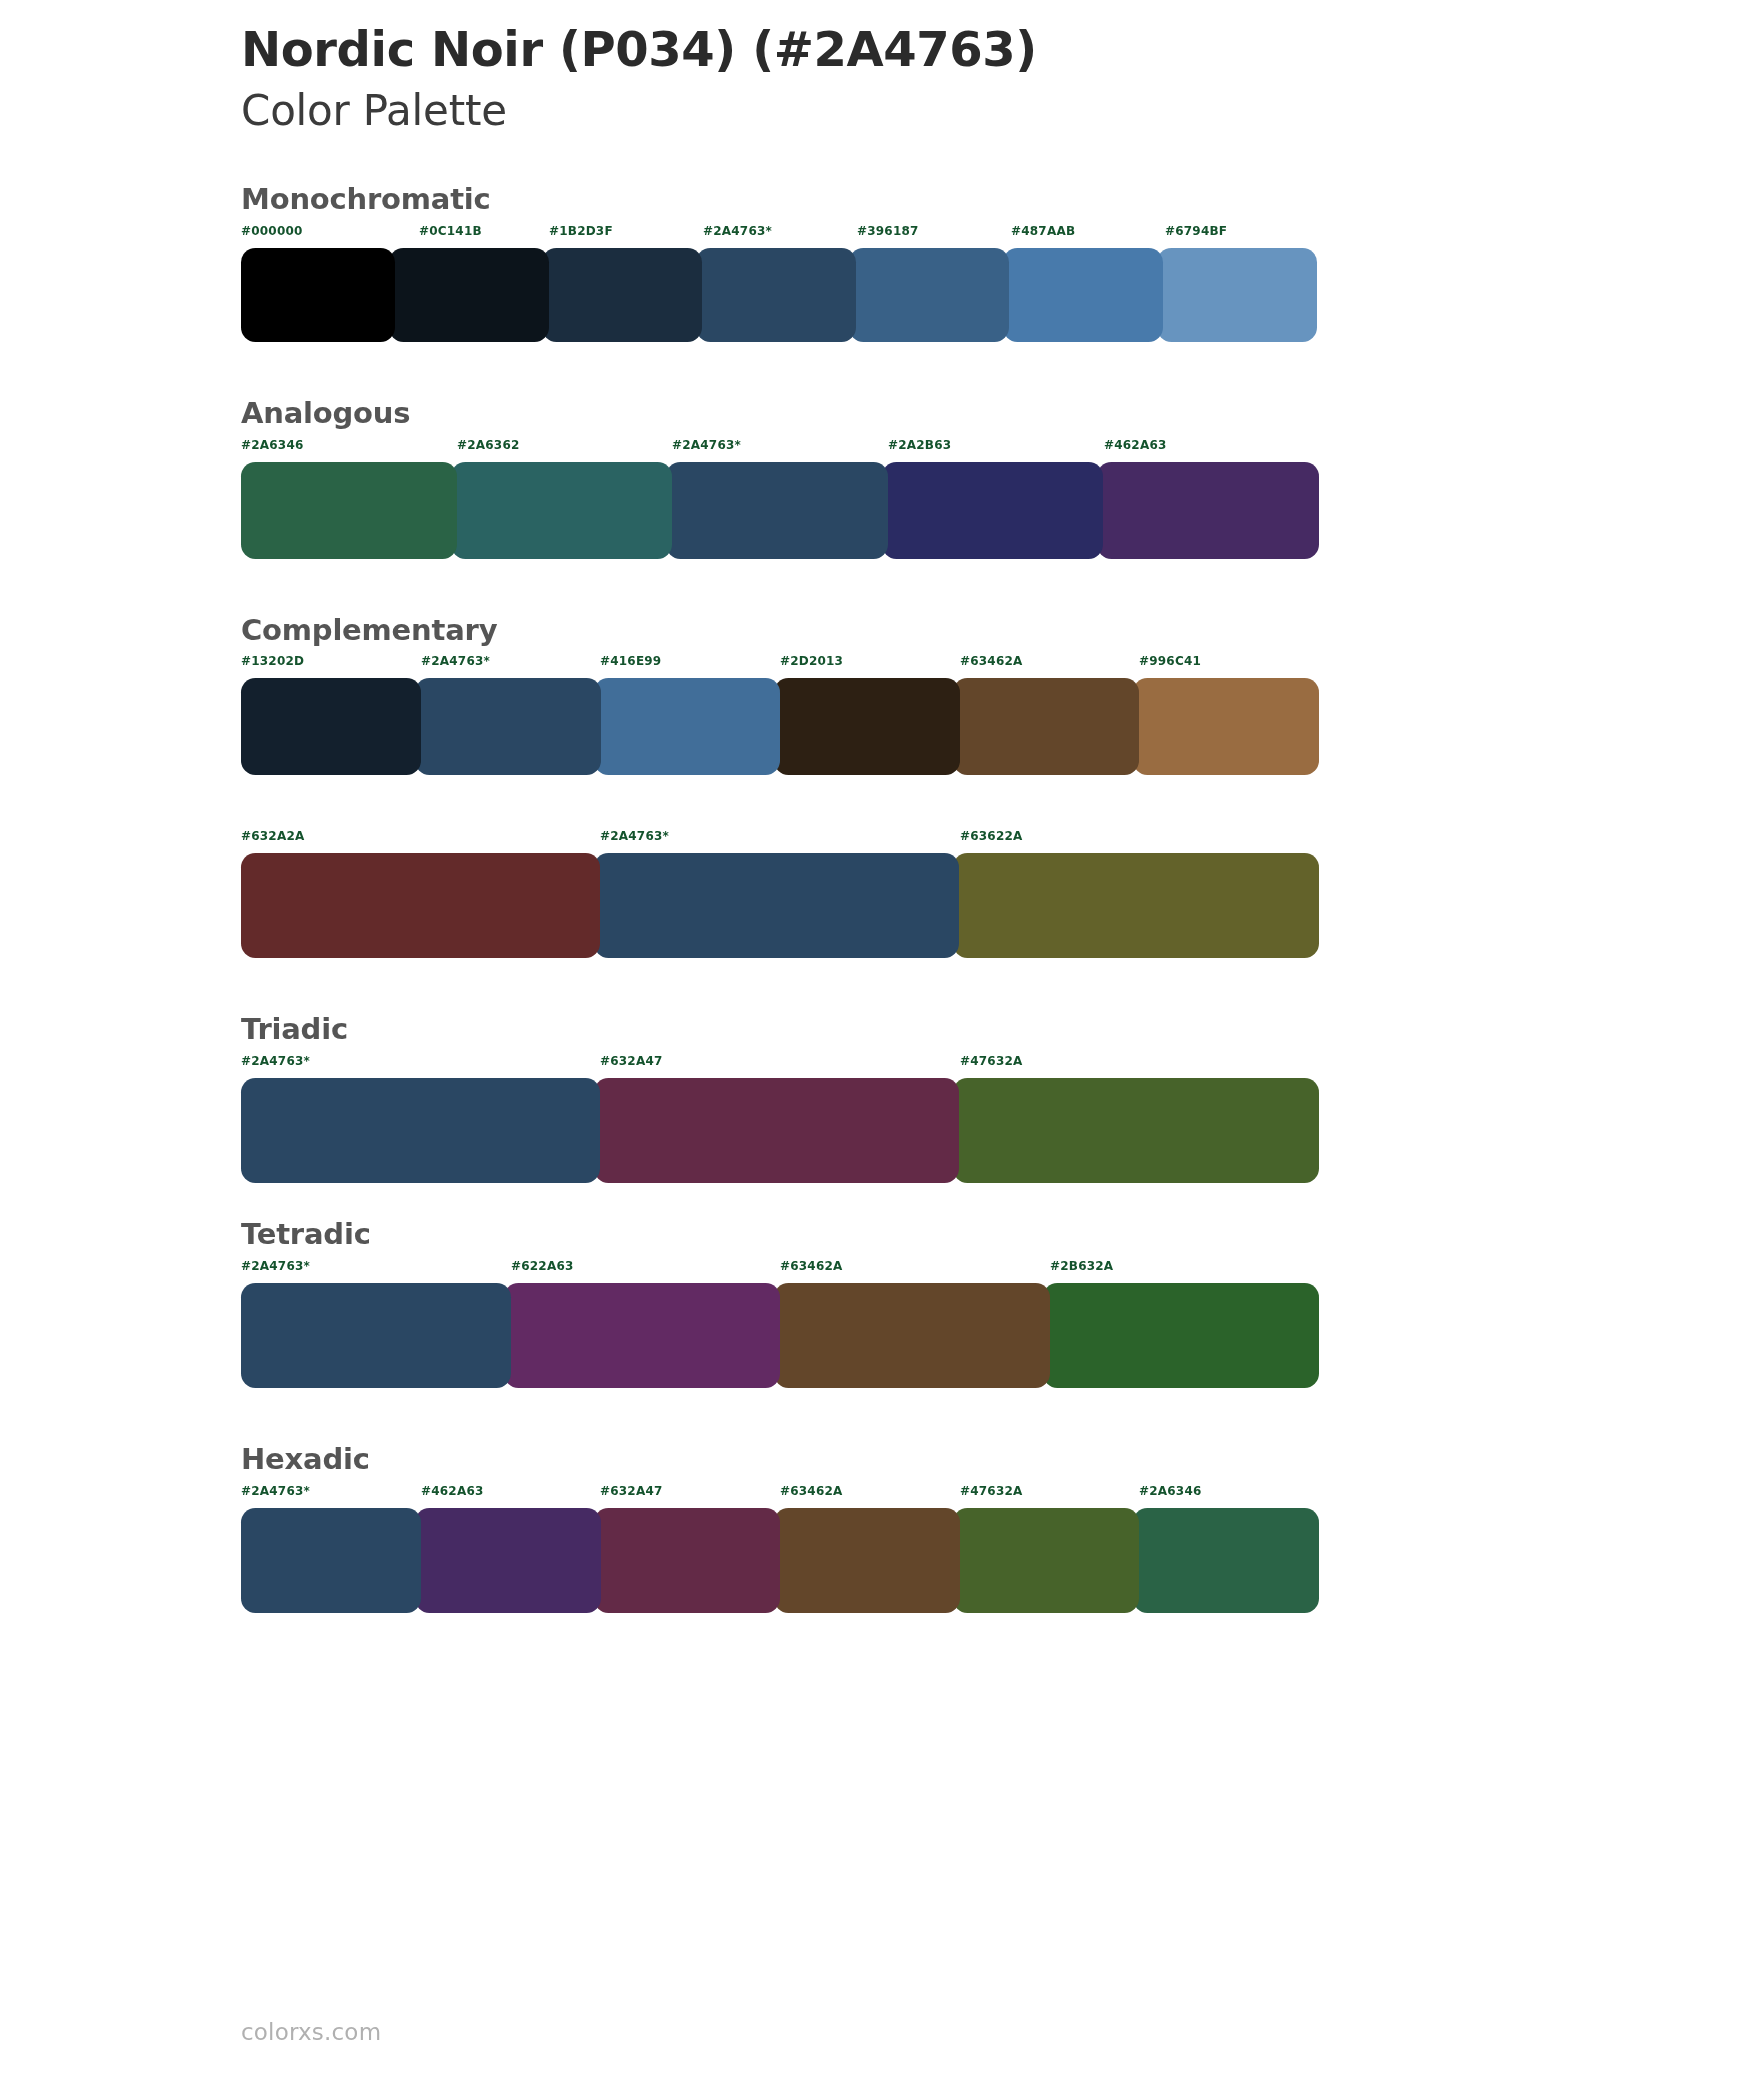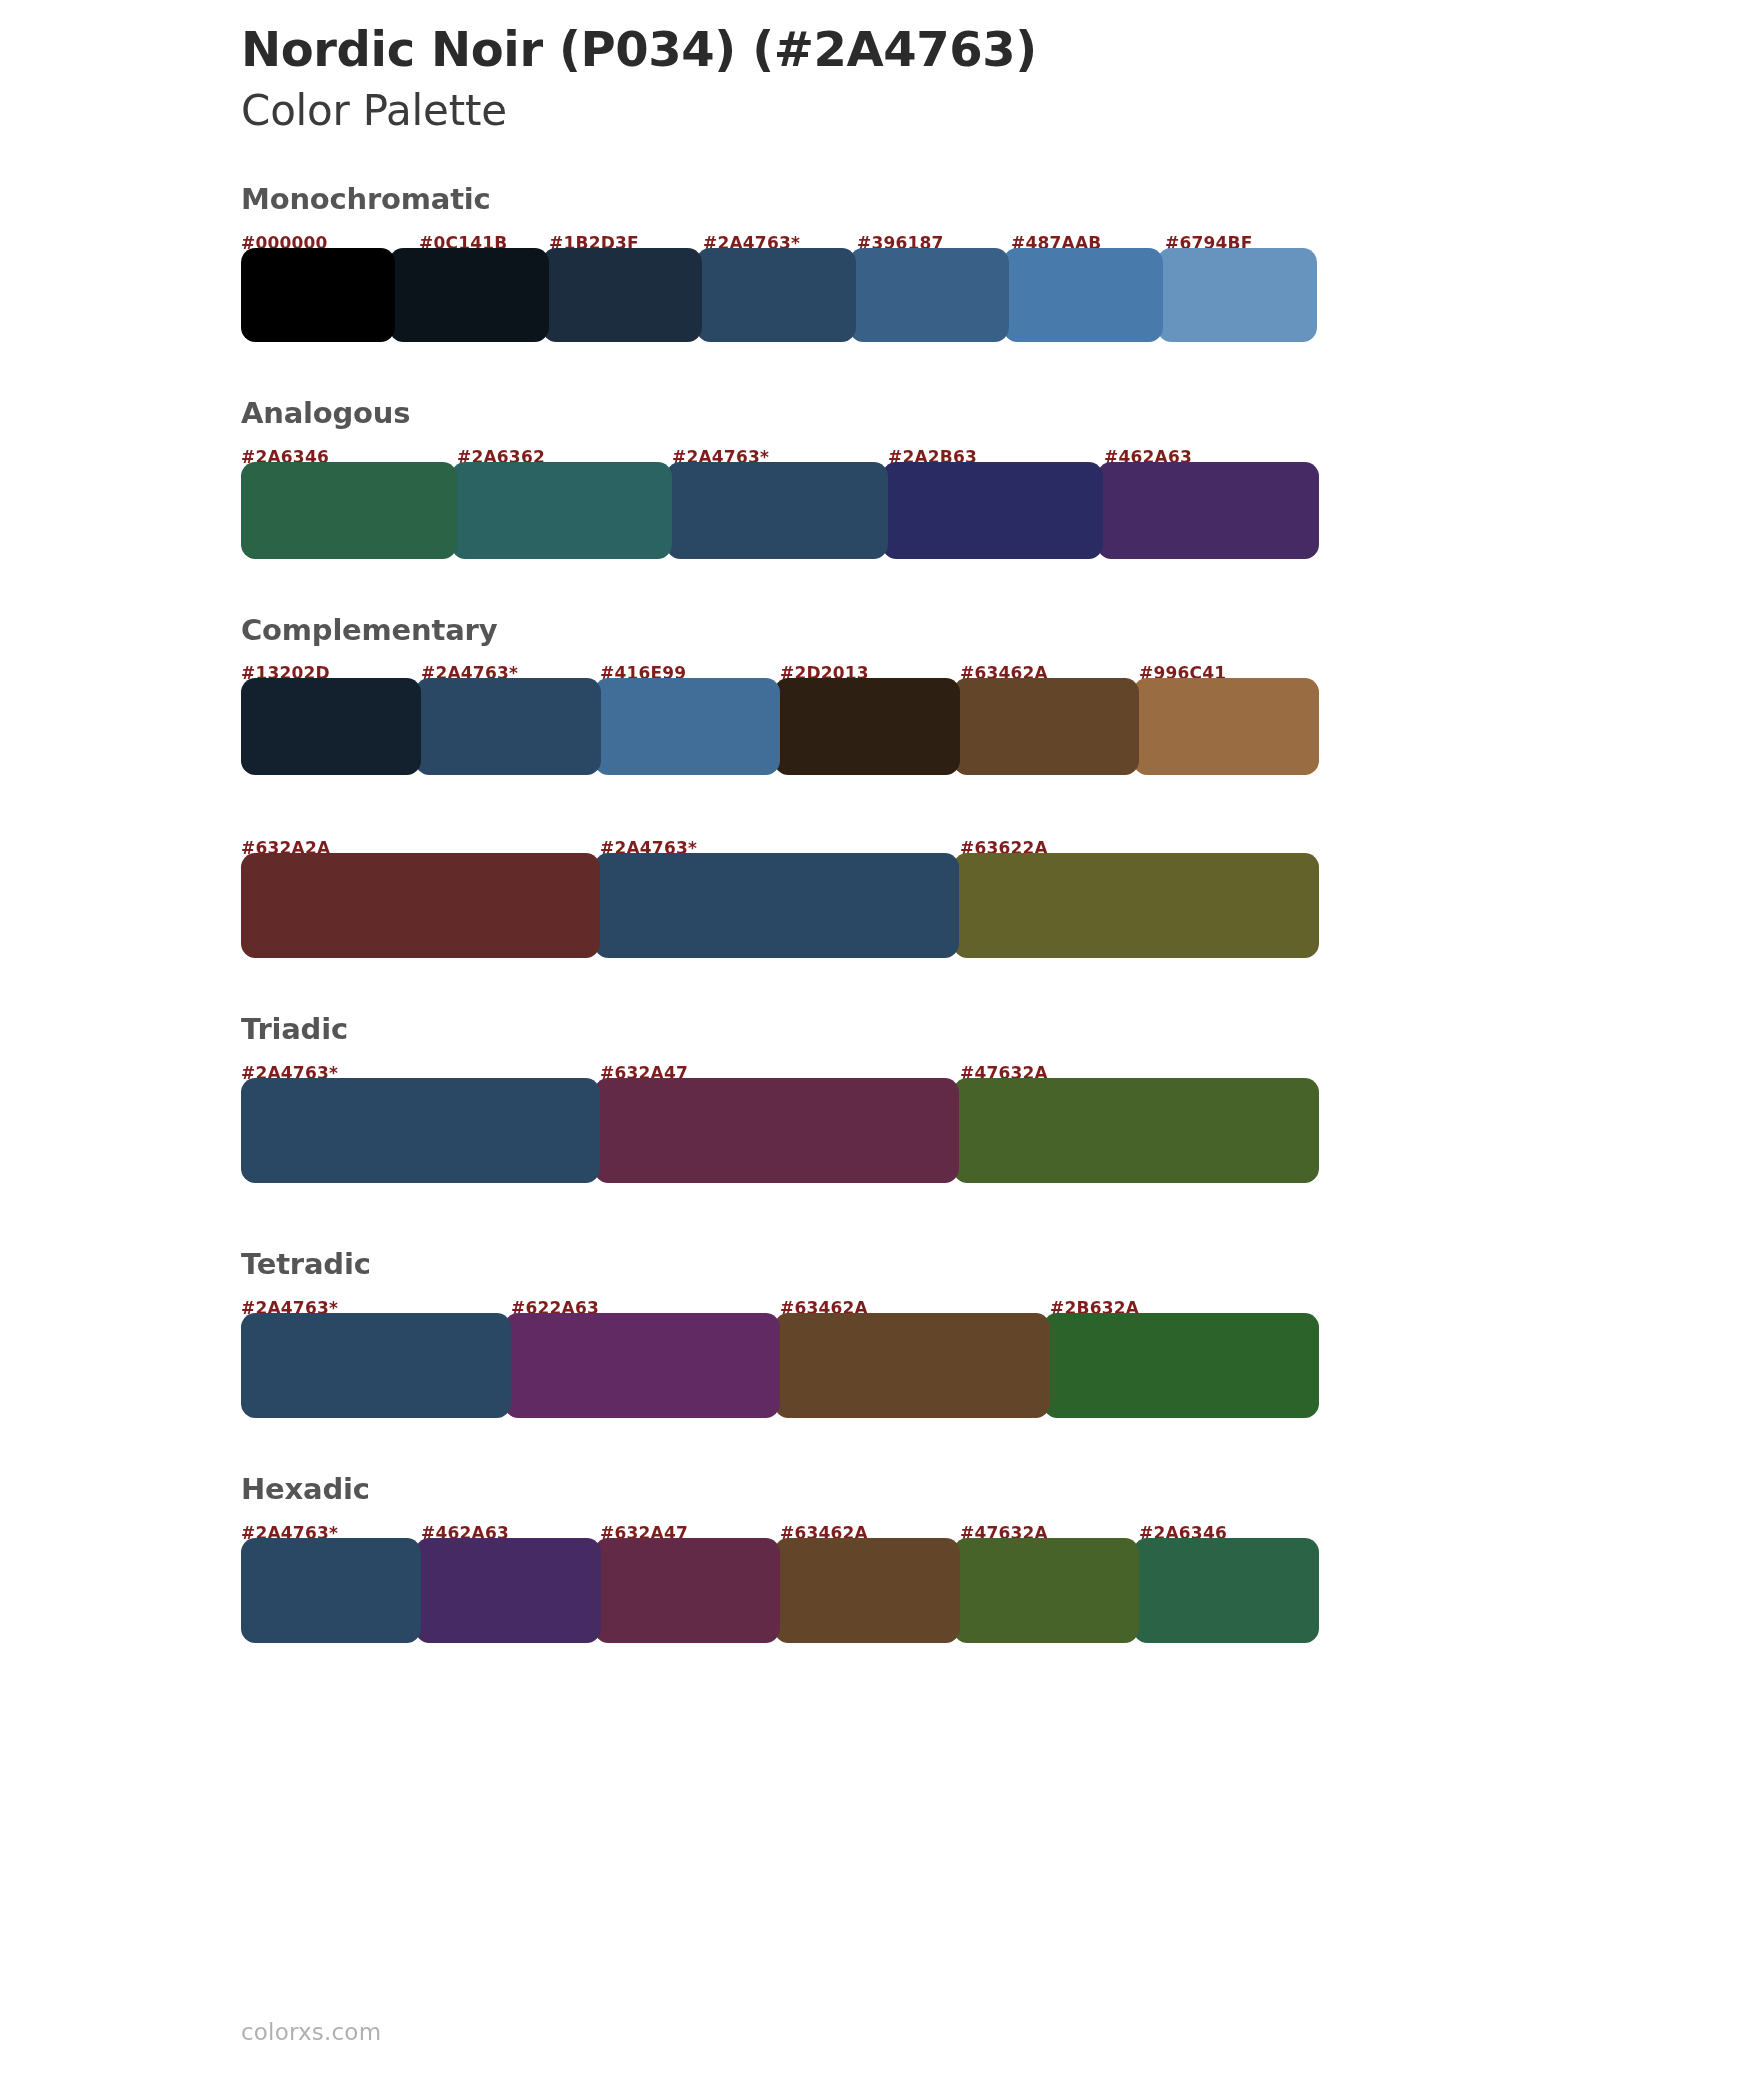--- a/index.html
+++ b/index.html
@@ -64,24 +64,24 @@
     white-space: nowrap;
   }
 
   .swatch-labels {
     position: relative;
     height: 24px;
     width: 1078px;
   }
   .swatch-label {
     position: absolute;
-    top: 9px;
-    font-size: 17px;
+    top: 0;
+    font-size: 12px;
     font-weight: 600;
-    color: #7f1d1d;
+    color: #14532d;
     white-space: nowrap;
     letter-spacing: 0.2px;
   }
 
   .swatch-row {
     display: flex;
     width: 1078px;
     align-items: stretch;
   }
   .swatch {
@@ -192,21 +192,21 @@
           <span class="swatch-label" style="left: 0px;">#2A4763*</span>
           <span class="swatch-label" style="left: 359px;">#632A47</span>
           <span class="swatch-label" style="left: 719px;">#47632A</span>
         </div>
         <div class="swatch-row" style="height: 105px;">
           <div class="swatch" title="#2A4763*" style="background: rgb(42, 71, 99); width: 359px; z-index: 3;"></div>
           <div class="swatch" title="#632A47" style="background: rgb(99, 42, 71); width: 366px; z-index: 2;"></div>
           <div class="swatch" title="#47632A" style="background: rgb(71, 99, 42); width: 366px; z-index: 1;"></div>
         </div>
       </div>
-      <div class="section" style="margin-top: 64px;">
+      <div class="section" style="margin-top: 34px;">
         <div class="section-title">Tetradic</div>
         <div class="swatch-labels">
           <span class="swatch-label" style="left: 0px;">#2A4763*</span>
           <span class="swatch-label" style="left: 270px;">#622A63</span>
           <span class="swatch-label" style="left: 539px;">#63462A</span>
           <span class="swatch-label" style="left: 809px;">#2B632A</span>
         </div>
         <div class="swatch-row" style="height: 105px;">
           <div class="swatch" title="#2A4763*" style="background: rgb(42, 71, 99); width: 270px; z-index: 4;"></div>
           <div class="swatch" title="#622A63" style="background: rgb(98, 42, 99); width: 276px; z-index: 3;"></div>

